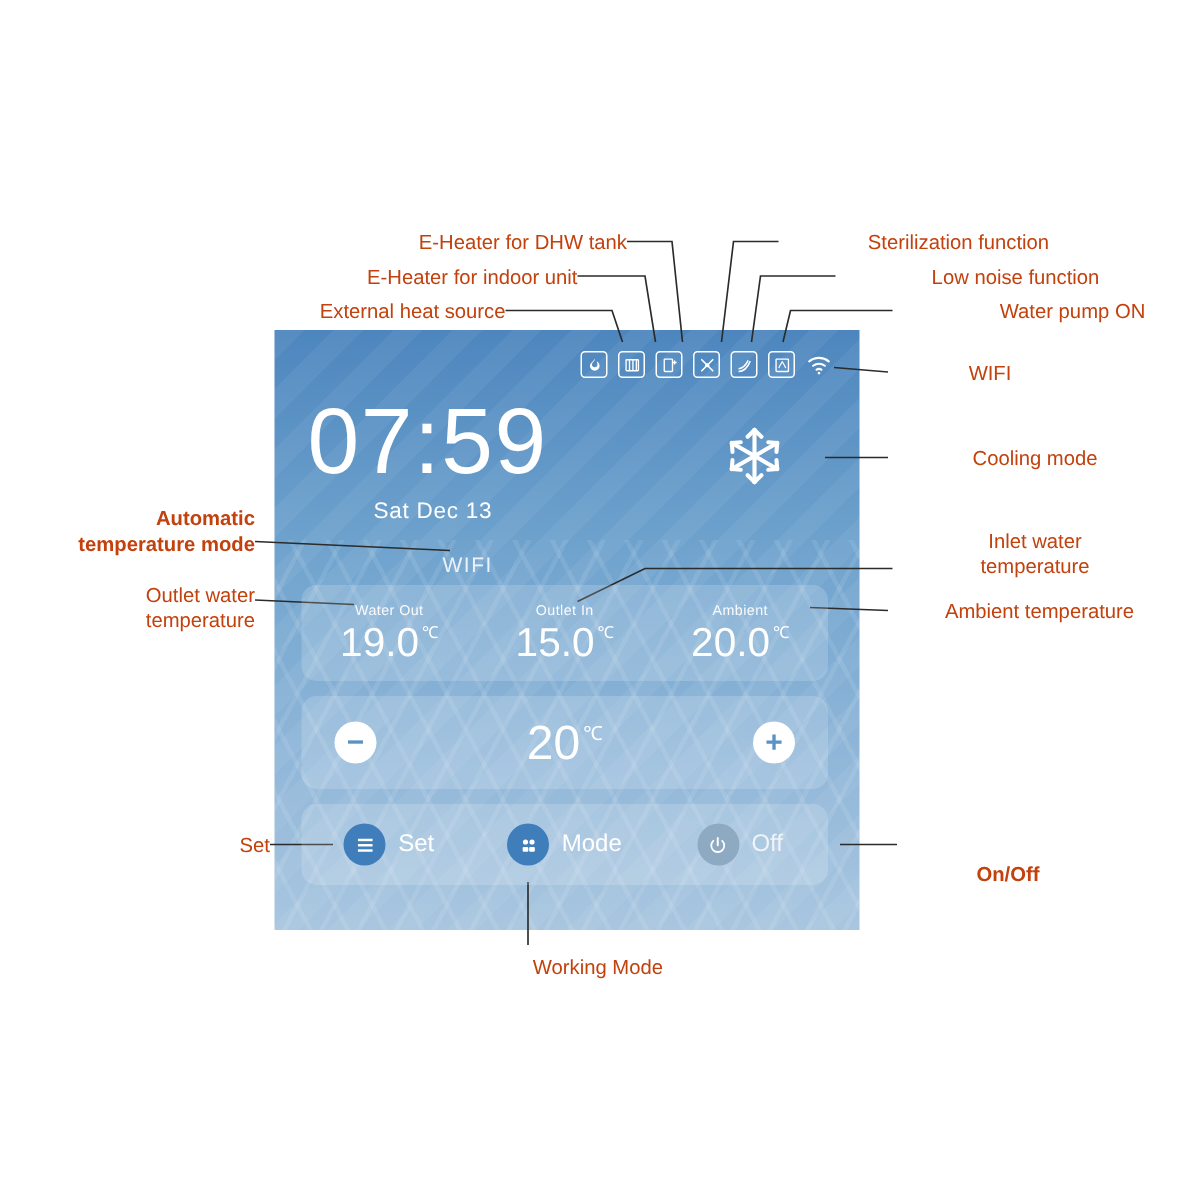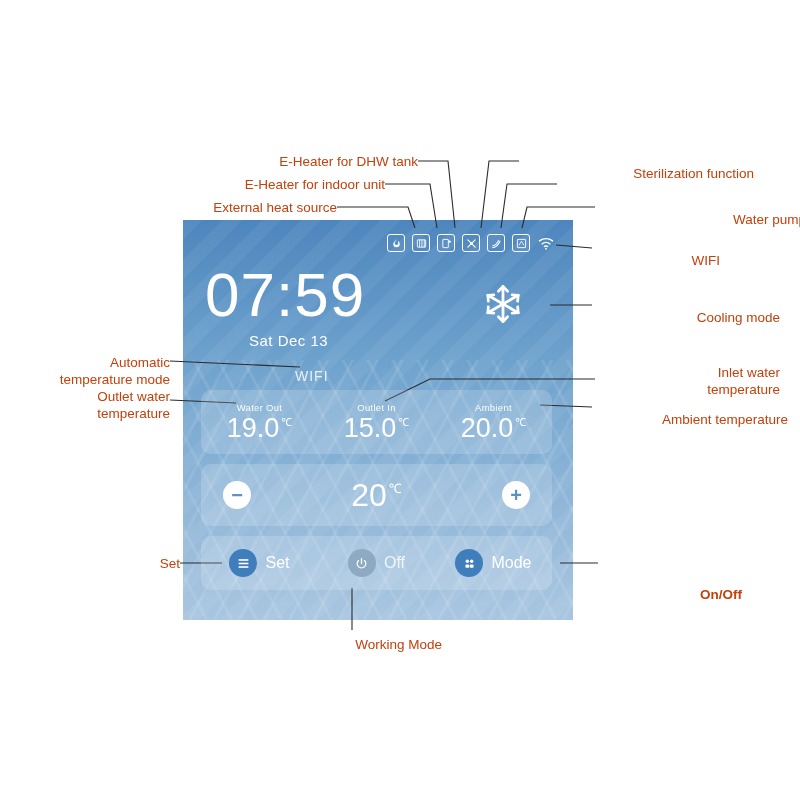--- a/index.html
+++ b/index.html
@@ -232,21 +232,21 @@
 
   
   .callout {
     position: absolute;
     color: #c2410c;
     font-size: 13.5px;
     line-height: 17px;
     white-space: pre-line;
   }
   .callout.right { text-align: right; }
-  .callout.left  { text-align: right; margin-top: 12px; }
+  .callout.left  { text-align: center; }
 
   svg#leaders {
     position: absolute;
     left: 0; top: 0;
     width: 800px;
     height: 800px;
     pointer-events: none;
   }
   svg#leaders line, svg#leaders polyline {
     stroke: #2b2b2b;
@@ -373,40 +373,40 @@
       <div class="action">
         <span class="circ">
           <svg width="13" height="13" viewBox="0 0 24 24">
               <rect x="3" y="4" width="18" height="3" fill="#fff"></rect>
               <rect x="3" y="10.5" width="18" height="3" fill="#fff"></rect>
               <rect x="3" y="17" width="18" height="3" fill="#fff"></rect>
             </svg>
         </span>
         <span>Set</span>
       </div>
-      <div class="action dim">
-        <span class="circ">
-          <svg width="13" height="13" viewBox="0 0 24 24">
-              <path d="M12 3v9" stroke="#fff" stroke-width="2.4" stroke-linecap="round"></path>
-              <path d="M6.5 6.5a8 8 0 1 0 11 0" stroke="#fff" stroke-width="2.2" fill="none" stroke-linecap="round"></path>
-            </svg>
-        </span>
-        <span>Off</span>
-      </div>
       <div class="action">
         <span class="circ">
           <svg width="13" height="13" viewBox="0 0 24 24">
               <circle cx="8" cy="8" r="3.2" fill="#fff"></circle>
               <circle cx="16" cy="8" r="3.2" fill="#fff"></circle>
               <rect x="4.5" y="14" width="7" height="6" rx="1.5" fill="#fff"></rect>
               <rect x="12.5" y="14" width="7" height="6" rx="1.5" fill="#fff"></rect>
             </svg>
         </span>
         <span>Mode</span>
       </div>
+      <div class="action dim">
+        <span class="circ">
+          <svg width="13" height="13" viewBox="0 0 24 24">
+              <path d="M12 3v9" stroke="#fff" stroke-width="2.4" stroke-linecap="round"></path>
+              <path d="M6.5 6.5a8 8 0 1 0 11 0" stroke="#fff" stroke-width="2.2" fill="none" stroke-linecap="round"></path>
+            </svg>
+        </span>
+        <span>Off</span>
+      </div>
     </div>
   </div>
 
   <svg id="leaders">
 
     <polyline points="418,161 448,161 455,228"></polyline>
 
     <polyline points="385,184 430,184 437,228"></polyline>
 
     <polyline points="337,207 408,207 415,228"></polyline>
@@ -434,25 +434,26 @@
     <line x1="560" y1="563" x2="598" y2="563"></line>
 
     <line x1="352" y1="588" x2="352" y2="630"></line>
   </svg>
 
   <div class="callout right" style="left:188px; top:153px; width:230px;">E-Heater for DHW tank</div>
   <div class="callout right" style="left:155px; top:176px; width:230px;">E-Heater for indoor unit</div>
   <div class="callout right" style="left:107px; top:199px; width:230px;">External heat source</div>
 
   <div class="callout left" style="left:524px; top:153px; width:230px;">Sterilization function</div>
+  <div class="callout left" style="left:562px; top:176px; width:230px;">Low noise function</div>
   <div class="callout left" style="left:600px; top:199px; width:230px;">Water pump ON</div>
   <div class="callout left" style="left:600px; top:240px; width:120px;">WIFI</div>
   <div class="callout left" style="left:600px; top:297px; width:180px;">Cooling mode</div>
 
-  <div class="callout right" style="left:10px; top:354px; width:160px;">Automatic
+  <div class="callout right" style="left:10px; top:337px; width:160px;font-weight:bold;">Automatic
 temperature mode</div>
   <div class="callout right" style="left:10px; top:388px; width:160px;">Outlet water
 temperature</div>
 
   <div class="callout left" style="left:600px; top:352px; width:180px;">Inlet water
 temperature</div>
   <div class="callout left" style="left:598px; top:399px; width:190px;">Ambient temperature</div>
 
   <div class="callout right" style="left:60px; top:555px; width:120px;">Set</div>
   <div class="callout left" style="left:602px; top:574px; width:140px;font-weight:bold;">On/Off</div>

